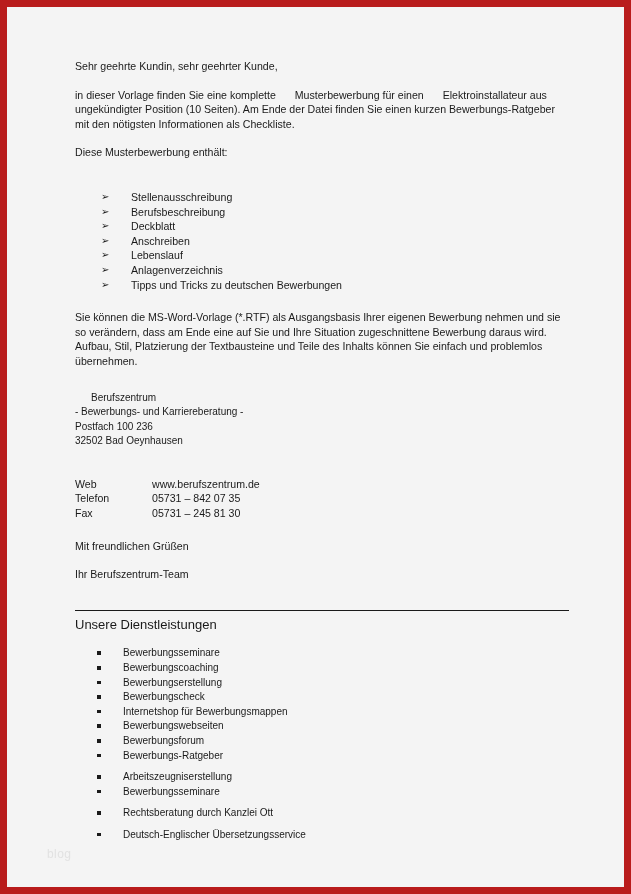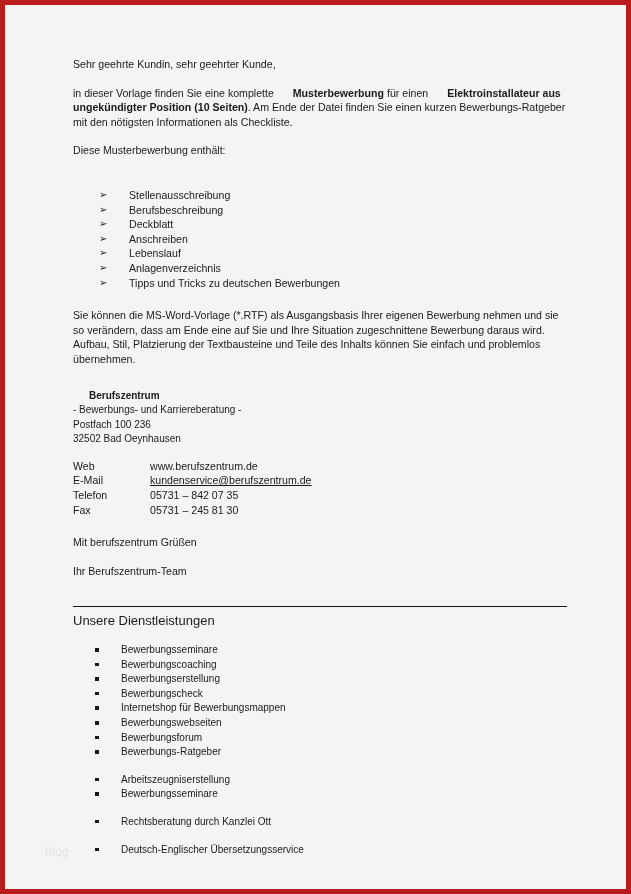--- a/index.html
+++ b/index.html
@@ -8,42 +8,42 @@
     background: #ffffff;
   }
   body {
     font-family: "Liberation Sans", sans-serif;
   }
   .page {
     position: relative;
     width: 631px;
     height: 894px;
     background: #f4f4f4;
-    border: 5px solid #b91c1c;
+    border: 7px solid #b91c1c;
     box-sizing: border-box;
     overflow: hidden;
     color: #1a1a1a;
   }
   .content {
     position: absolute;
     left: 68px;
     top: 52px;
     width: 494px;
   }
   p, div.line {
     margin: 0;
     font-size: 10.6px;
     line-height: 14.6px;
     color: #1a1a1a;
   }
   .para {
     margin-bottom: 14px;
   }
   .para.tight { margin-bottom: 16px; }
-  b, .b { font-weight: bold; padding-left: 16px; }
+  b, .b { font-weight: normal; padding-left: 16px; }
 
   
   ul.arrow-list {
     list-style: none;
     margin: 0 0 0 0;
     padding: 0;
   }
   ul.arrow-list li {
     position: relative;
     font-size: 10.6px;
@@ -73,28 +73,28 @@
     min-height: 14.6px;
   }
   ul.sq-list li .bullet {
     position: absolute;
     left: 22px;
     top: 5px;
     width: 3.5px;
     height: 3.5px;
     background: #1a1a1a;
   }
-  ul.sq-list.group-gap { margin-top: 13px; }
+  ul.sq-list.group-gap { margin-top: 7px; }
 
   
   .addr { margin-bottom: 0; }
   .addr .row { font-size: 10px; line-height: 14.6px; }
   table.contact {
     border-collapse: collapse;
-    margin-top: 12px;
+    margin-top: 28px;
   }
   table.contact td {
     font-size: 10.6px;
     line-height: 14.6px;
     padding: 0;
     vertical-align: top;
     color: #1a1a1a;
   }
   table.contact td.k { width: 77px; }
   .uline { text-decoration: underline; }
@@ -162,39 +162,35 @@
       <div class="row">- Bewerbungs- und Karriereberatung -</div>
       <div class="row">Postfach 100 236</div>
       <div class="row">32502 Bad Oeynhausen</div>
     </div>
 
     <table class="contact">
       <tbody>
           <tr>
         <td class="k">Web</td>
         <td>www.berufszentrum.de</td>
-      </tr>
-      <tr>
-        <td class="k">E-Mail</td>
-        <td class="uline">kundenservice@berufszentrum.de</td>
       </tr>
       <tr>
         <td class="k">Telefon</td>
         <td>05731 – 842 07 35</td>
       </tr>
       <tr>
         <td class="k">Fax</td>
         <td>05731 – 245 81 30</td>
       </tr>
     </tbody>
       </table>
 
     <div class="spacer-18"></div>
 
-    <p class="para">Mit berufszentrum Grüßen</p>
+    <p class="para">Mit freundlichen Grüßen</p>
     <p class="para">Ihr Berufszentrum-Team</p>
 
     <div class="spacer-14"></div>
 
     <hr class="rule">
     <div class="section-title">Unsere Dienstleistungen</div>
 
     <div class="spacer-14"></div>
 
     <ul class="sq-list">

